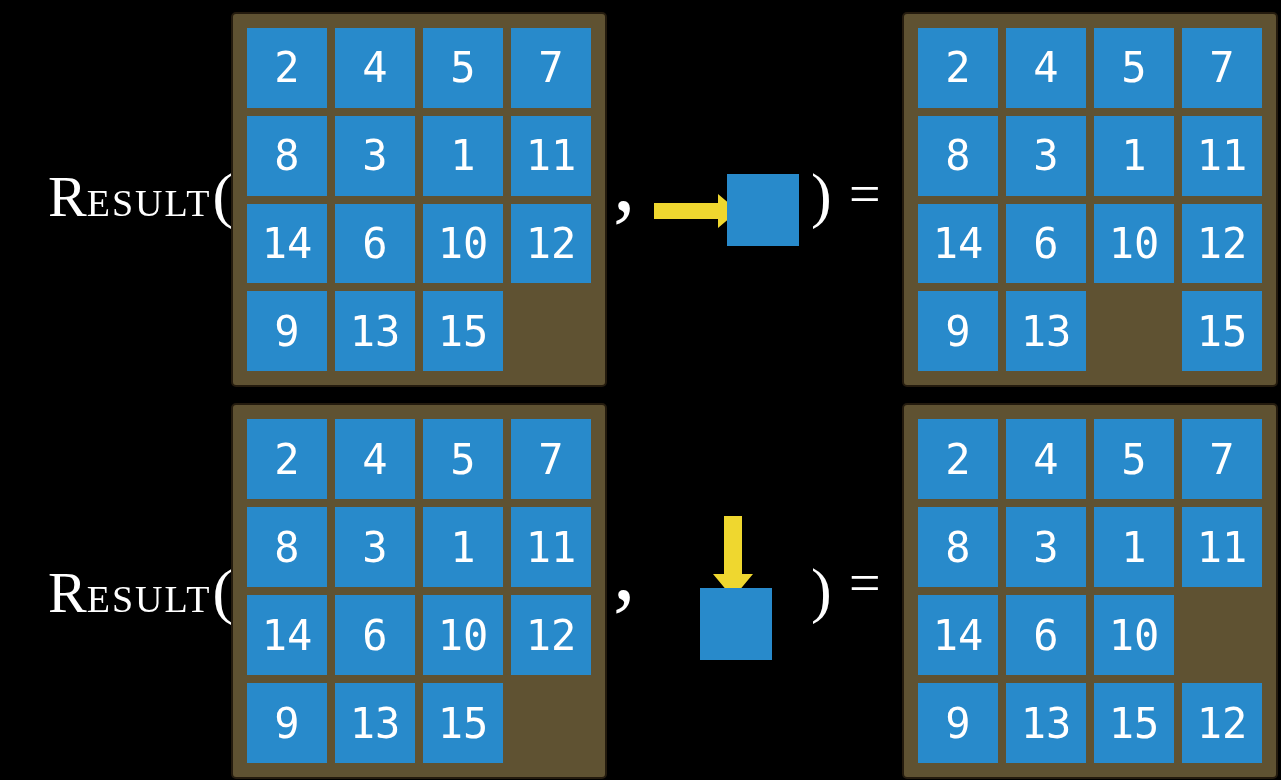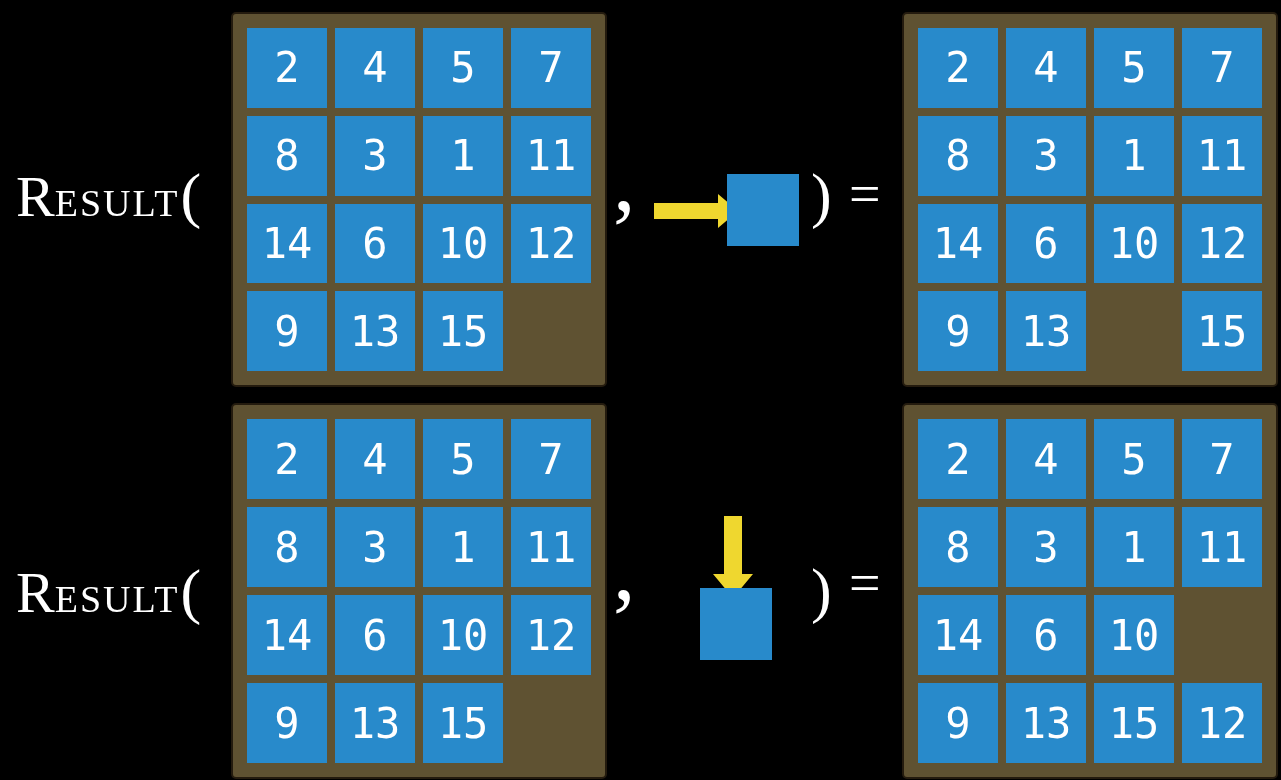--- a/index.html
+++ b/index.html
@@ -29,21 +29,21 @@
   .cell.tile {
     background:var(--tile_blue,#288ACB);
     color:var(--tile_text,#fff);
     font-family:"DejaVu Sans Mono", monospace;
     font-size:42px;
   }
   .cell.blank { background:transparent; }
 
   
   .fn-label {
-    position:absolute; left:16px;
+    position:absolute; left:48px;
     color:var(--label_text,#fff);
     font-size:64px; line-height:64px; white-space:nowrap;
   }
   .lbl-top { top:163px; }
   .lbl-bottom { top:559px; }
   .fn-initial { font-size:58px; }
   .fn-rest { font-size:38px; letter-spacing:2px; }
   .fn-paren { font-size:62px; margin-left:1px; }
 
   

